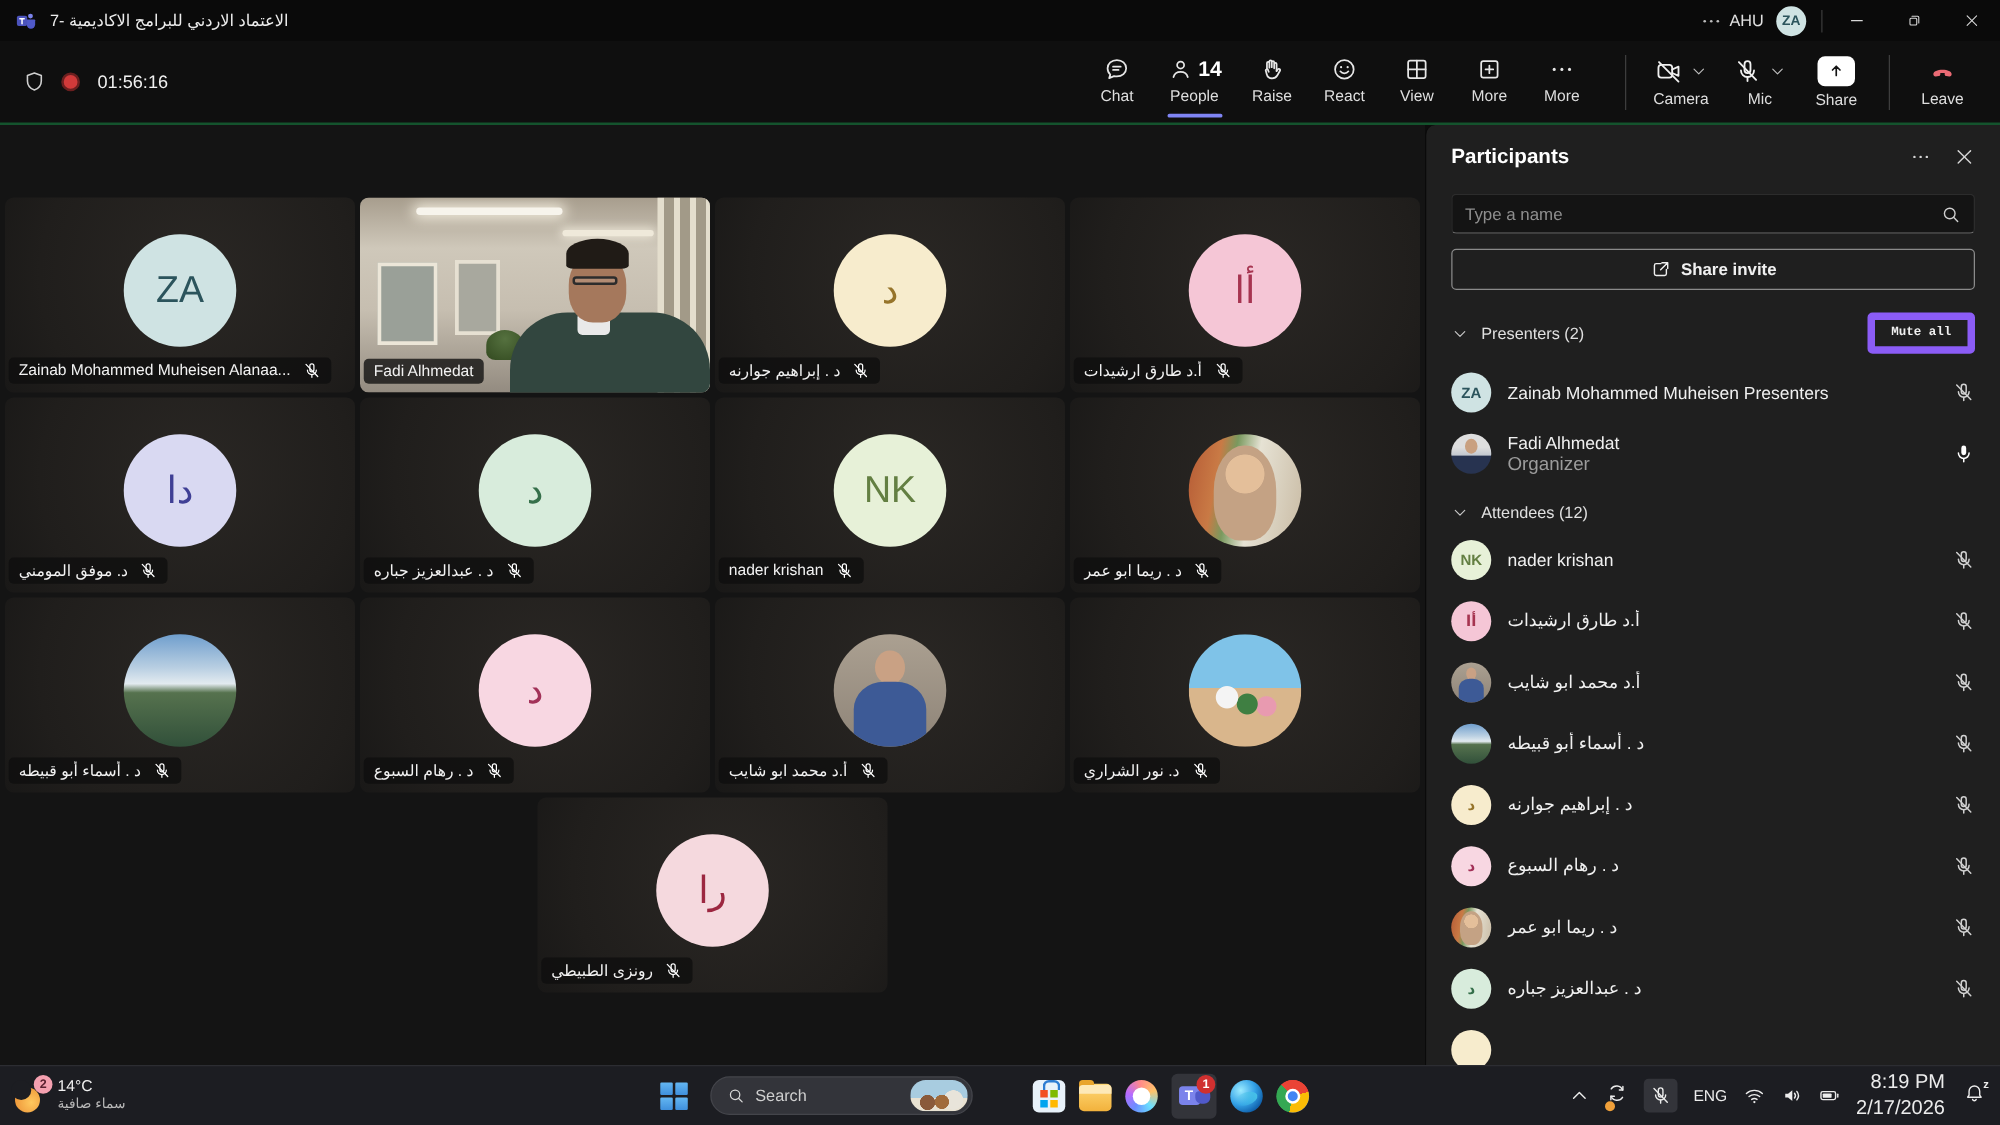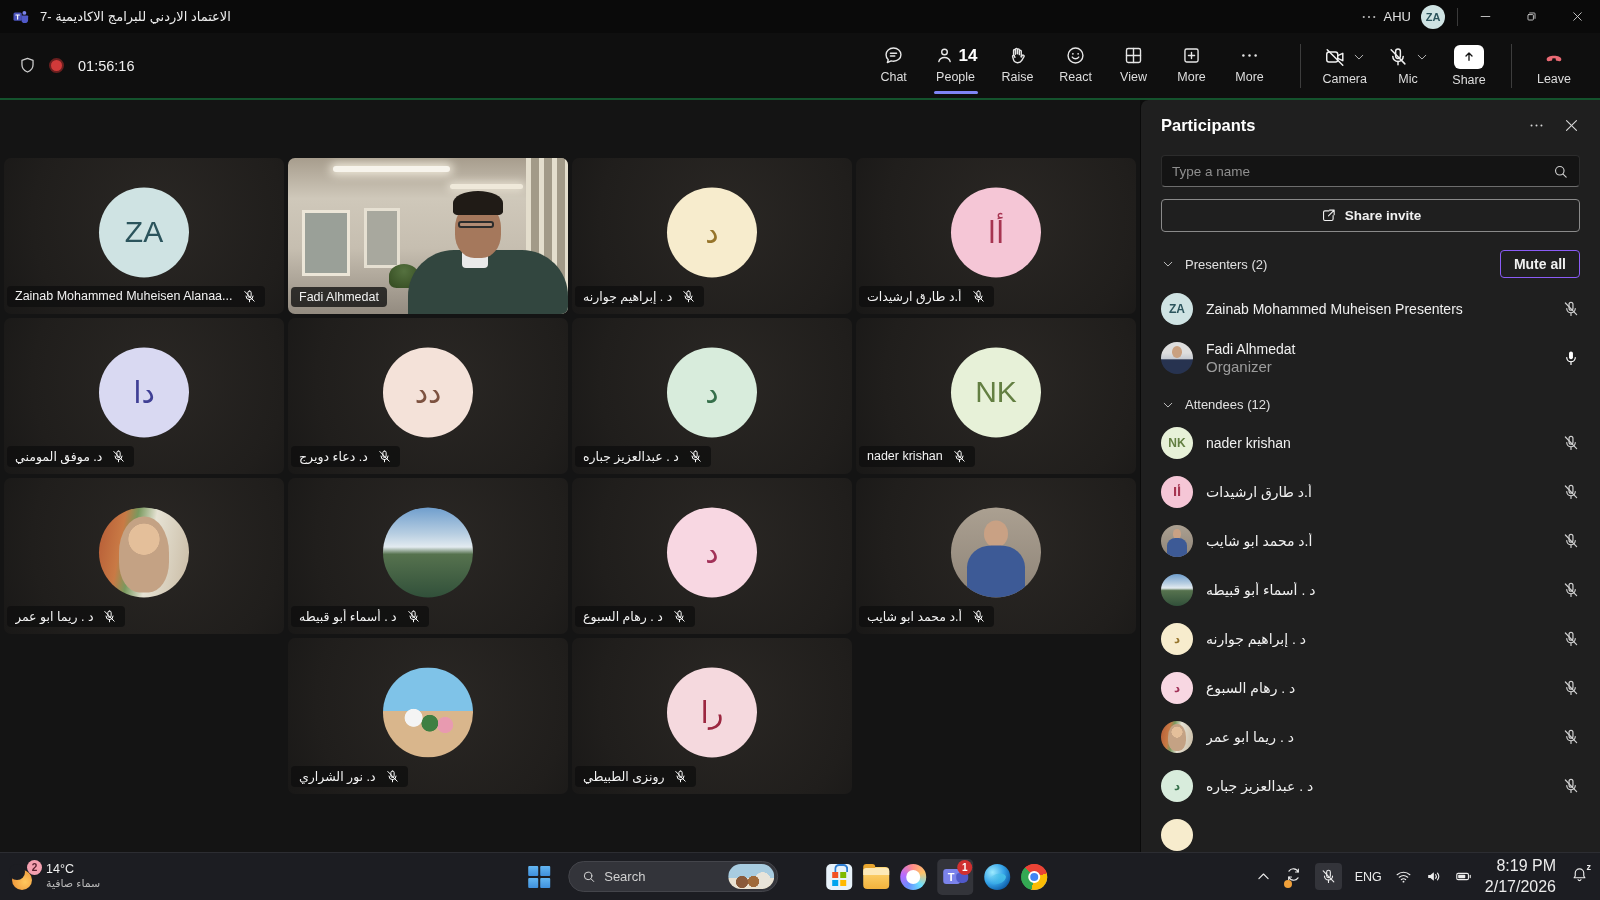--- a/index.html
+++ b/index.html
@@ -114,22 +114,22 @@
     font-family:inherit}
   .p-search input::placeholder{color:#8f8f8f}
   .p-search .icn{width:17px;height:17px;color:#cfcfcf}
   .p-invite{margin:12px 20px 4px;height:33px;border:1px solid #8a8a8a;border-radius:4px;background:transparent;
     color:#f0f0f0;font-size:13.5px;font-weight:700;display:flex;align-items:center;justify-content:center;gap:8px;
     font-family:inherit;cursor:default}
   .p-invite .icn{width:17px;height:17px;color:#f0f0f0}
   .sec-head{display:flex;align-items:center;padding:14px 20px 6px;gap:10px}
   .sec-head .icn{width:14px;height:14px;color:#c8c8c8}
   .sec-label{font-size:13px;color:#e0e0e0}
-  .muteall{margin-left:auto;border:1px solid #8b5cf6;border-radius:4px;background:transparent;color:#f0f0f0;
-    font-size:14px;font-weight:700;padding:5px 13px;font-family:Liberation Sans, sans-serif;cursor:default}
+  .muteall{margin-left:auto;border:6px solid #8b5cf6;border-radius:4px;background:transparent;color:#f0f0f0;
+    font-size:10px;font-weight:700;padding:5px 13px;font-family:Liberation Mono, monospace;cursor:default}
   .p-list{display:flex;flex-direction:column}
   .p-row{display:flex;align-items:center;padding:8px 20px;min-height:49px;gap:13px}
   .p-ava{width:32px;height:32px;border-radius:50%;flex:0 0 auto;display:flex;align-items:center;
     justify-content:center;font-size:12px;font-weight:700}
   .p-info{display:flex;flex-direction:column;min-width:0}
   .p-name{font-size:14px;color:#f0f0f0;white-space:nowrap;overflow:hidden;text-overflow:ellipsis;unicode-bidi:plaintext}
   .p-sub{font-size:15px;color:#9c9c9c;margin-top:1px}
   .p-row .mic{margin-left:auto}
   .p-row .icn{width:18px;height:18px;color:#d0d0d0}
   .attendee-scroll{overflow:hidden;flex:1}
@@ -479,34 +479,20 @@
                 <svg viewBox="0 0 24 24">
                   <rect x="9.4" y="3.2" width="5.2" height="10.4" rx="2.6"></rect>
                   <path d="M6.3 11.3a5.7 5.7 0 0 0 11.4 0"></path>
                   <line x1="12" y1="17" x2="12" y2="20.5"></line>
                   <line x1="4.5" y1="4" x2="19.5" y2="19.5"></line>
                 </svg>
               </span>
             </div>
           </div>
           <div class="tile">
-            <div class="tile-avatar" style="background: rgb(244, 226, 217); color: rgb(125, 82, 64);">دد</div>
-            <div class="tag">
-              <span class="tag-name">د. دعاء دويرج</span>
-              <span class="icn">
-                <svg viewBox="0 0 24 24">
-                  <rect x="9.4" y="3.2" width="5.2" height="10.4" rx="2.6"></rect>
-                  <path d="M6.3 11.3a5.7 5.7 0 0 0 11.4 0"></path>
-                  <line x1="12" y1="17" x2="12" y2="20.5"></line>
-                  <line x1="4.5" y1="4" x2="19.5" y2="19.5"></line>
-                </svg>
-              </span>
-            </div>
-          </div>
-          <div class="tile">
             <div class="tile-avatar" style="background: rgb(216, 236, 220); color: rgb(53, 111, 74);">د</div>
             <div class="tag">
               <span class="tag-name">د . عبدالعزيز جباره</span>
               <span class="icn">
                 <svg viewBox="0 0 24 24">
                   <rect x="9.4" y="3.2" width="5.2" height="10.4" rx="2.6"></rect>
                   <path d="M6.3 11.3a5.7 5.7 0 0 0 11.4 0"></path>
                   <line x1="12" y1="17" x2="12" y2="20.5"></line>
                   <line x1="4.5" y1="4" x2="19.5" y2="19.5"></line>
                 </svg>

